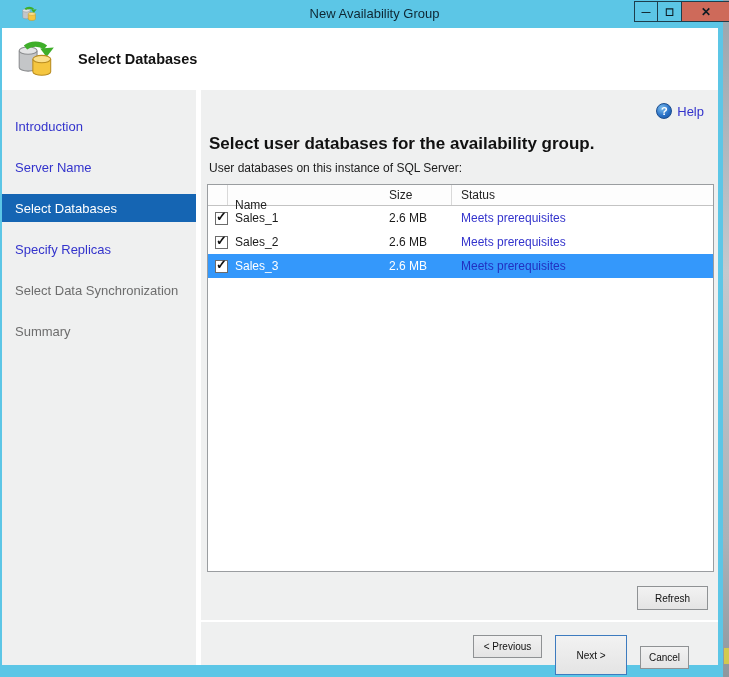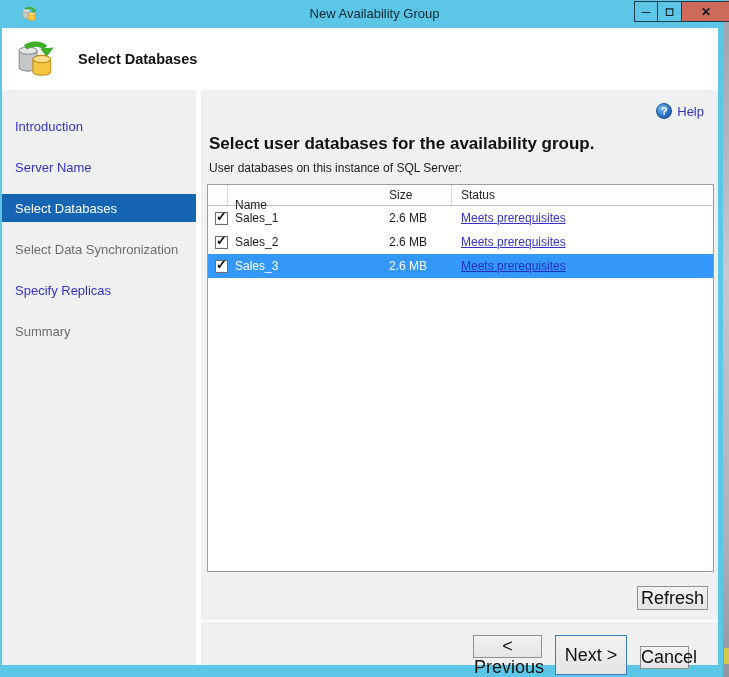--- a/index.html
+++ b/index.html
@@ -60,30 +60,30 @@
   .th.cb { width:20px; padding-left:0; }
   .th.name { width:154px;margin-top:20px; }
   .th.size { width:70px; }
   .th.status { flex:1; border-right:none; padding-left:9px; }
   .tbody { flex:1; overflow:hidden; }
   .row { display:flex; height:24px; align-items:center; font-size:12px; color:#1a1a1a; cursor:default; }
   .row .cell-cb { width:20px; display:flex; justify-content:flex-end; }
   .row .cell-name { width:154px; padding-left:7px; }
   .row .cell-size { width:70px; padding-left:7px; }
   .row .cell-status { flex:1; padding-left:9px; }
-  .row .cell-status a { color:var(--link); text-decoration:underline; cursor:pointer; }
+  .row .cell-status a { color:var(--link); cursor:pointer; }
   .row.selected { background:var(--row-selected); color:#ffffff; }
   .row.selected .cell-status a { color:var(--link-on-selected); }
   .checkbox { width:13px; height:13px; background:#ffffff; border:1px solid #6b6b6b;
     position:relative; cursor:pointer; }
   .checkbox .mark { position:absolute; left:0px; top:-4px; font-size:13px; font-weight:bold; color:#111; }
 
   
   .btn { position:absolute; height:24px; background:linear-gradient(180deg,#f2f2f2,#e4e4e4);
-    border:1px solid #8f9294; font-size:18px; color:#111; cursor:pointer;
+    border:1px solid #8f9294; font-size:10px; color:#111; cursor:pointer;
     font-family:"Liberation Sans", sans-serif; }
   .refresh-btn { left:436px; top:496px; width:71px; }
   .sep-h { position:absolute; left:0; top:530px; width:517px; height:2px; background:#ffffff; }
   .prev-btn { left:272px; top:545px; width:69px; height:23px; }
   .next-btn { left:354px; top:545px; width:72px; height:40px; border:1px solid #3d7bbf; }
   .cancel-btn { left:439px; top:556px; width:49px; height:23px; }
 </style>
 </head>
 <body>
 
@@ -135,26 +135,26 @@
           </div>
 
   <div class="side-item link">
             <span>Server Name</span>
           </div>
 
   <div class="side-item active">
             <span>Select Databases</span>
           </div>
 
+  <div class="side-item link">
+            <span>Specify Replicas</span>
+          </div>
+
   <div class="side-item disabled">
             <span>Select Data Synchronization</span>
-          </div>
-
-  <div class="side-item link">
-            <span>Specify Replicas</span>
           </div>
 
 
   <div class="side-item disabled">
             <span>Summary</span>
           </div>
 
 </div>
     </div>
     <div class="divider-v"></div>

